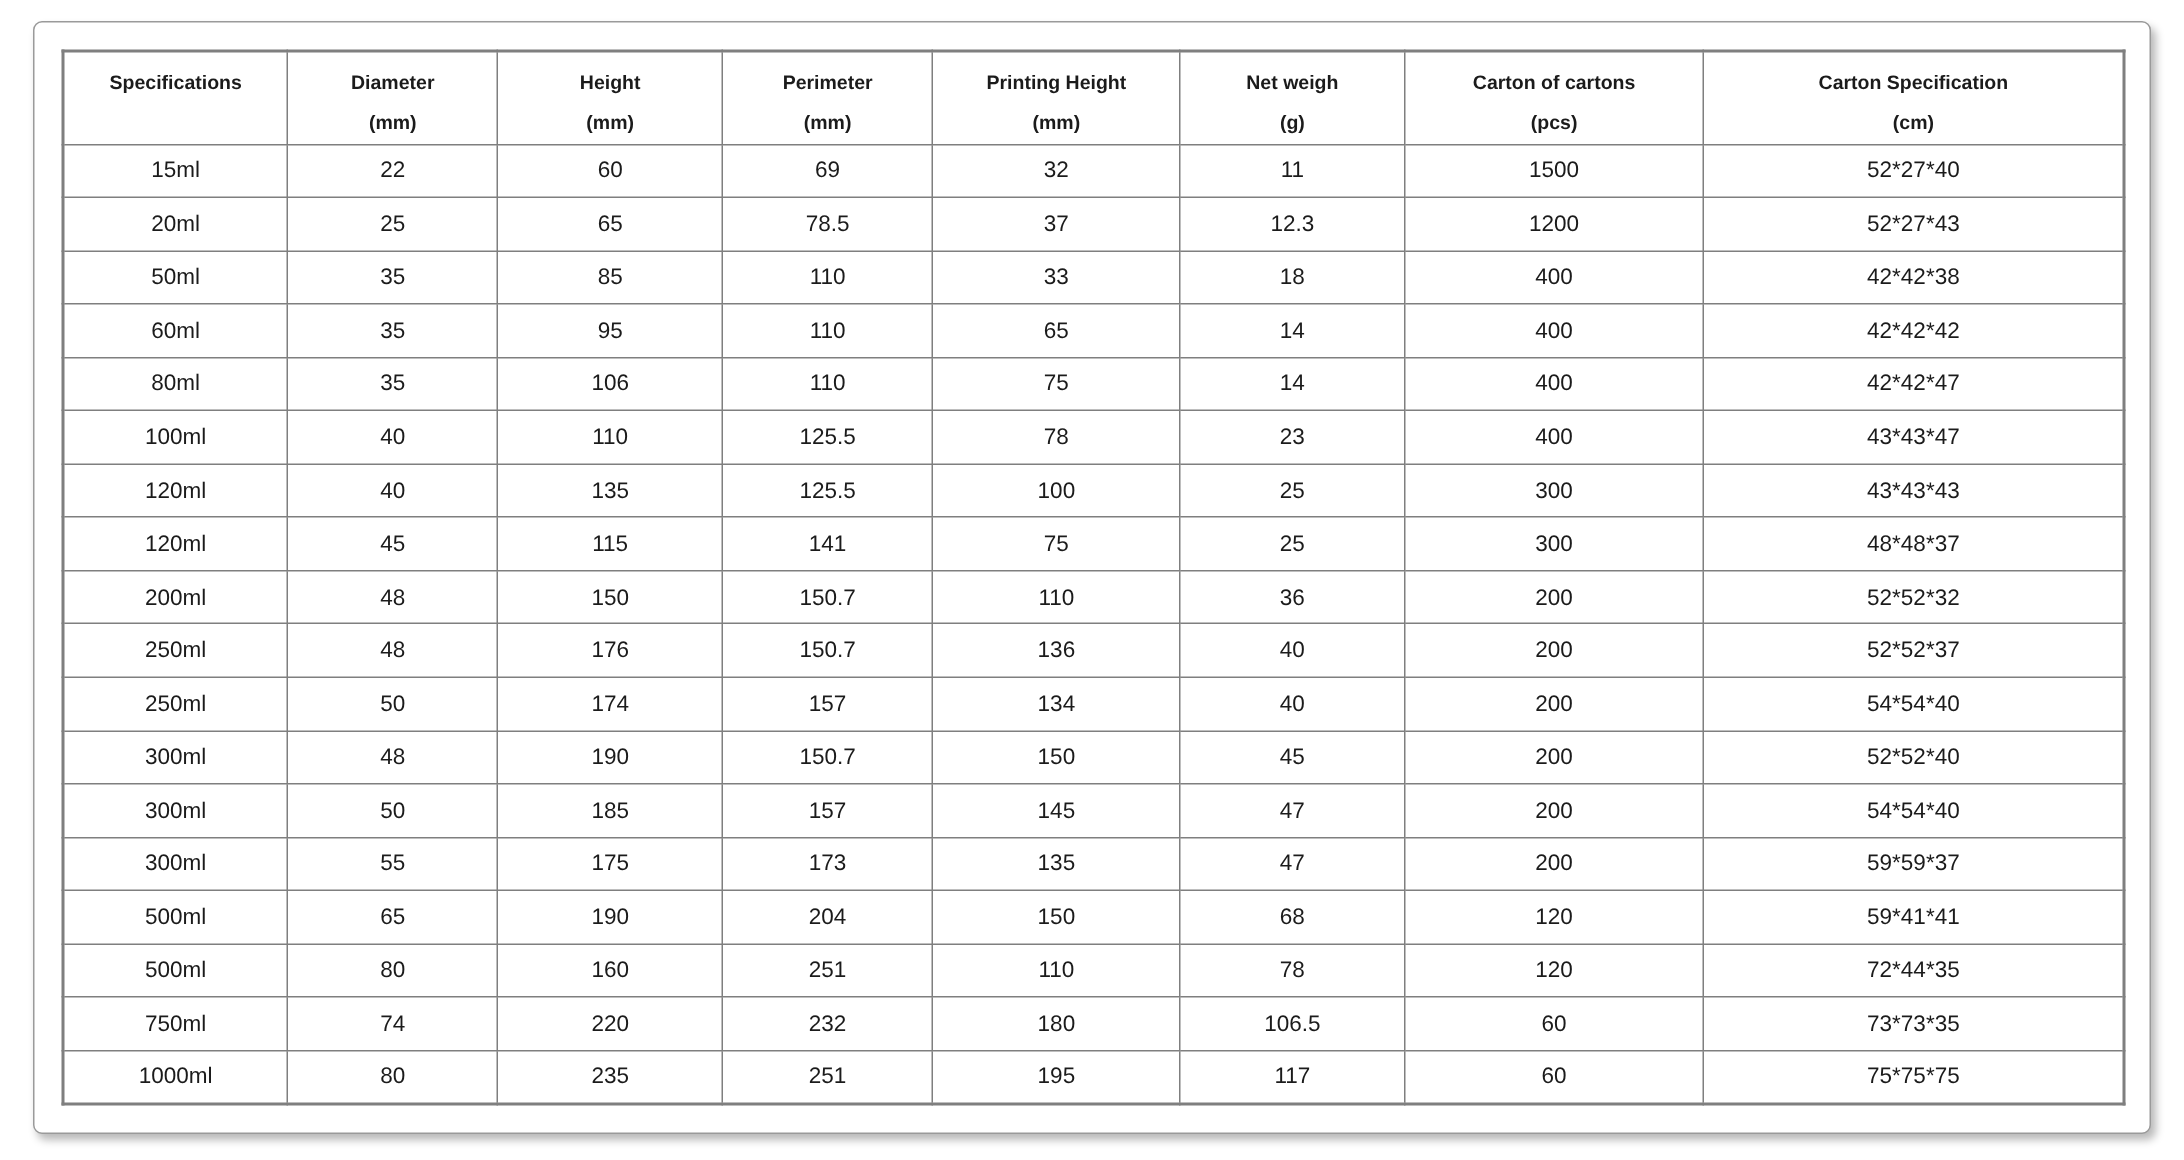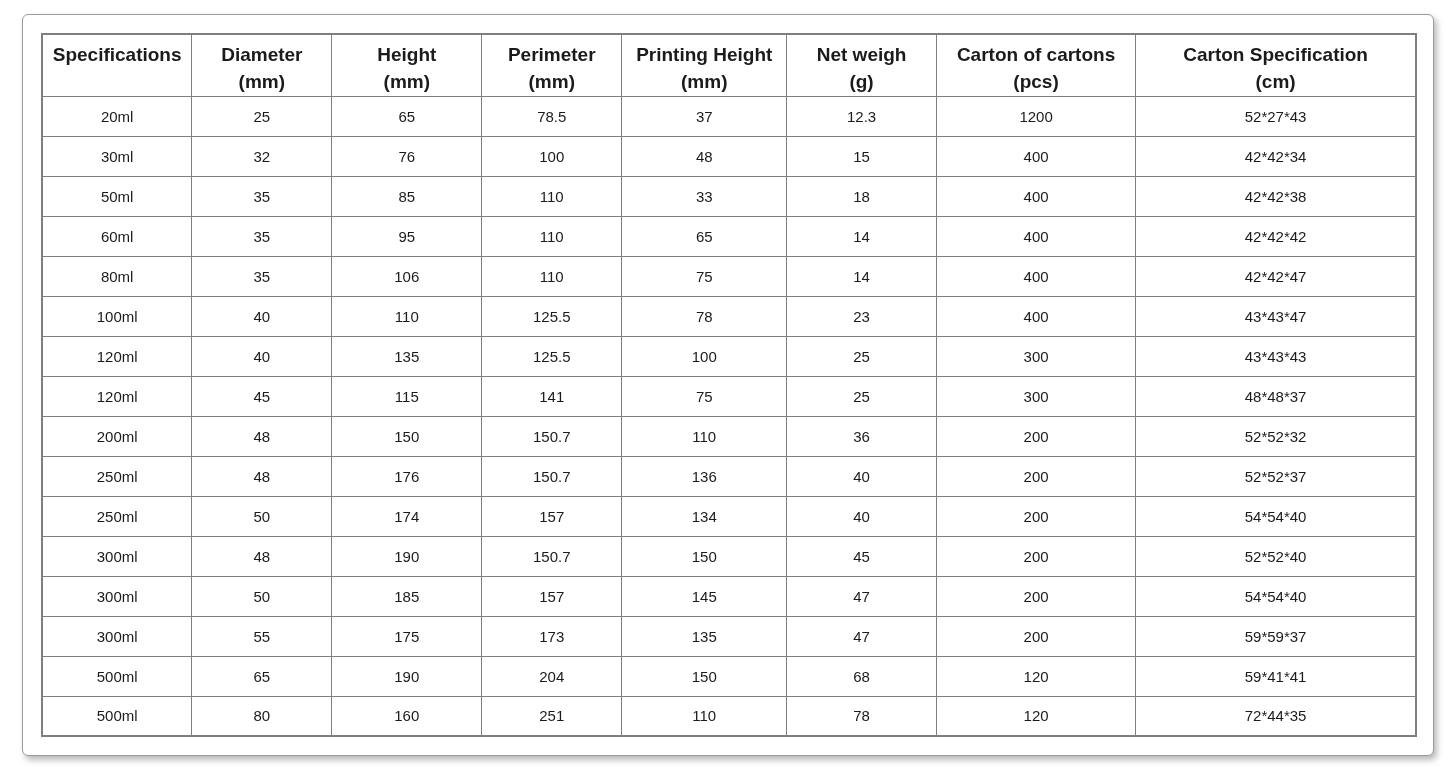--- a/index.html
+++ b/index.html
@@ -39,21 +39,21 @@
     vertical-align: middle;
     padding: 0 2px;
     white-space: nowrap;
     overflow: hidden;
   }
   table.spec-table thead tr {
     height: 62px;
   }
   table.spec-table th {
     font-weight: bold;
-    font-size: 19px;
+    font-size: 13px;
     vertical-align: top;
     padding-top: 6px;
   }
   table.spec-table th .hdr-label,
   table.spec-table th .hdr-unit {
     display: block;
     line-height: 27px;
   }
   table.spec-table tbody tr {
     height: 30px;
@@ -118,40 +118,40 @@
             <span class="hdr-unit">(pcs)</span>
           </th>
           <th>
             <span class="hdr-label">Carton Specification</span>
             <span class="hdr-unit">(cm)</span>
           </th>
         </tr>
     </thead>
     <tbody id="table-body">
         <tr>
+          <td>15ml</td>
+          <td>22</td>
+          <td>60</td>
+          <td>69</td>
+          <td>32</td>
+          <td>11</td>
+          <td>1500</td>
+          <td>52*27*40</td>
+        </tr>
+        <tr>
           <td>20ml</td>
           <td>25</td>
           <td>65</td>
           <td>78.5</td>
           <td>37</td>
           <td>12.3</td>
           <td>1200</td>
           <td>52*27*43</td>
         </tr>
         <tr>
-          <td>30ml</td>
-          <td>32</td>
-          <td>76</td>
-          <td>100</td>
-          <td>48</td>
-          <td>15</td>
-          <td>400</td>
-          <td>42*42*34</td>
-        </tr>
-        <tr>
           <td>50ml</td>
           <td>35</td>
           <td>85</td>
           <td>110</td>
           <td>33</td>
           <td>18</td>
           <td>400</td>
           <td>42*42*38</td>
         </tr>
         <tr>
@@ -277,15 +277,35 @@
         <tr>
           <td>500ml</td>
           <td>80</td>
           <td>160</td>
           <td>251</td>
           <td>110</td>
           <td>78</td>
           <td>120</td>
           <td>72*44*35</td>
         </tr>
+        <tr>
+          <td>750ml</td>
+          <td>74</td>
+          <td>220</td>
+          <td>232</td>
+          <td>180</td>
+          <td>106.5</td>
+          <td>60</td>
+          <td>73*73*35</td>
+        </tr>
+        <tr>
+          <td>1000ml</td>
+          <td>80</td>
+          <td>235</td>
+          <td>251</td>
+          <td>195</td>
+          <td>117</td>
+          <td>60</td>
+          <td>75*75*75</td>
+        </tr>
       </tbody>
   </table>
 </div>
 
 </body></html>

